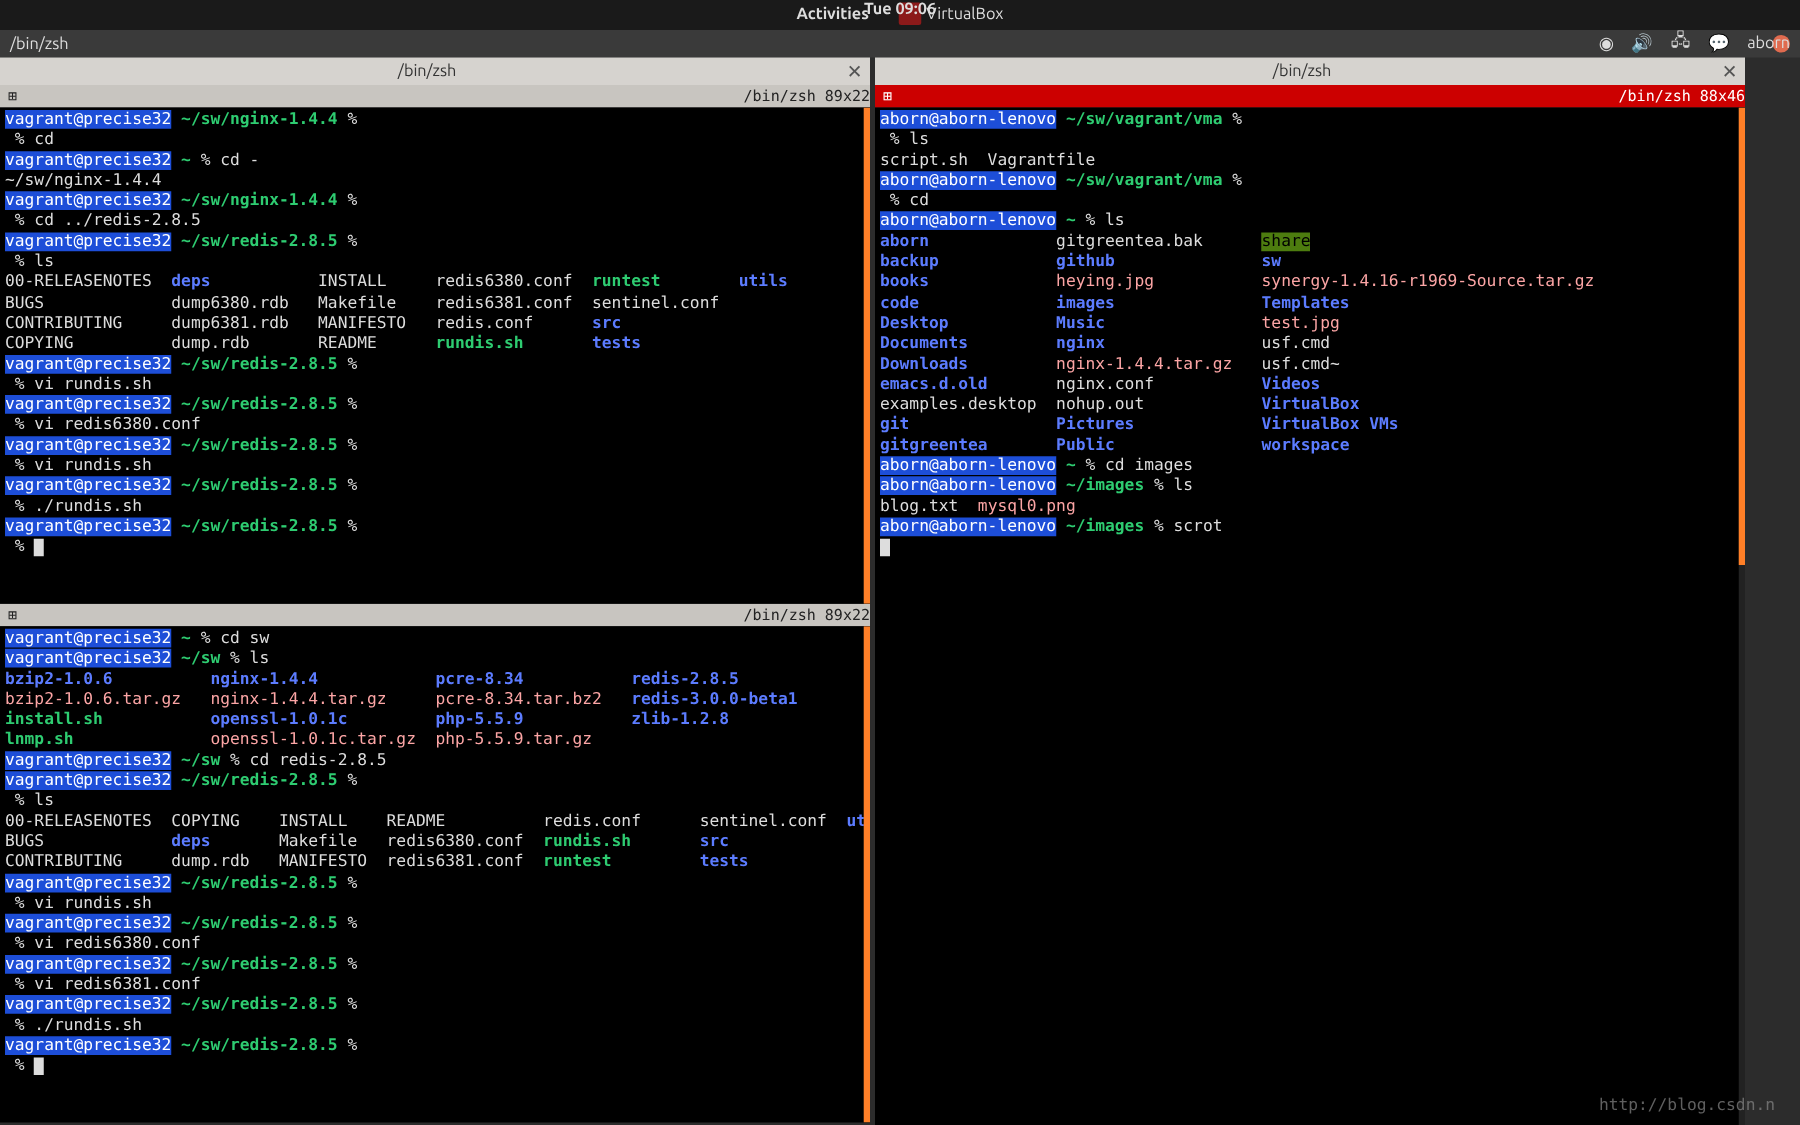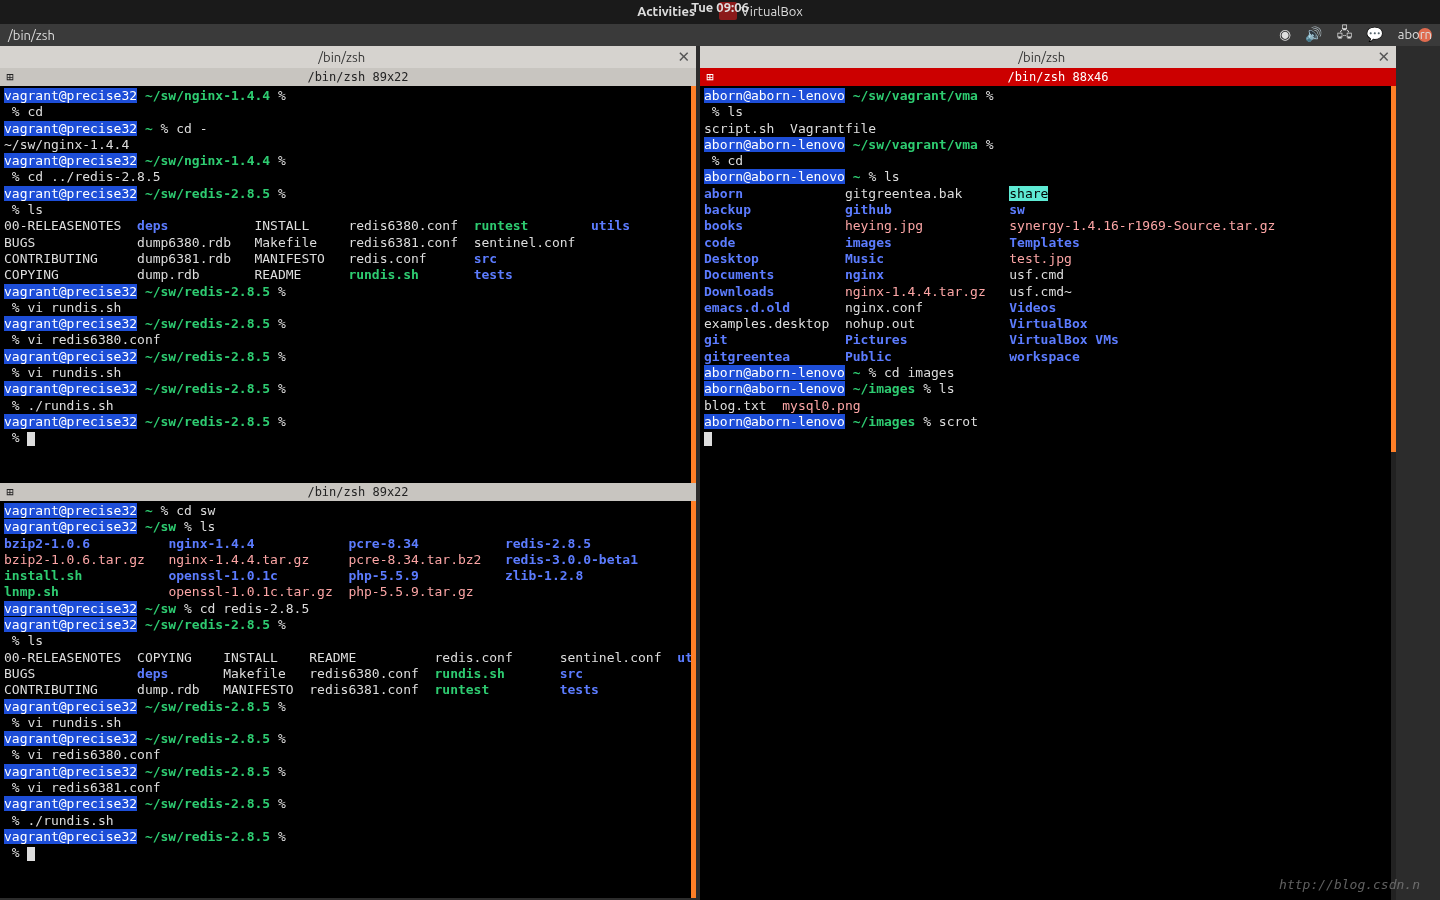--- a/index.html
+++ b/index.html
@@ -18,37 +18,37 @@
 .panes { display:flex; height:854px; }
 .col-left { width:696px; display:flex; flex-direction:column; }
 .col-right { width:696px; display:flex; flex-direction:column; margin-left:4px; }
 .tabbar { height:22px; background:#d6d3cf; color:#333; display:flex; align-items:center; font-family:"Ubuntu",sans-serif; font-size:13px; padding:0 6px; }
 .tabbar .tabtitle { flex:1; text-align:center; }
 .tabbar .x { font-size:15px; cursor:pointer; color:#555; }
 .term { background:#000; color:#ccc; flex:1; overflow:hidden; position:relative; }
 .termbar { height:18px; background:#c8c5c0; color:#222; display:flex; align-items:center; font-size:12px; }
 .termbar.active { background:#cc0000; color:#fff; }
 .termbar .grid { width:20px; text-align:center; }
-.termbar .lbl { flex:1; text-align:center; }
+.termbar .lbl { flex:1; text-align:right; }
 .termbody { padding:2px 4px; line-height:16.3px; white-space:pre; font-size:13px; }
 .termbody .line { display:block; }
 .c-host { background:#1d4ed8; color:#fff; }
 .c-path { color:#2ecc71; font-weight:bold; }
 .c-blue { color:#5c7cff; font-weight:bold; }
 .c-red { color:#fca5a5; font-weight:normal; }
 .c-green { color:#2ecc71; font-weight:bold;text-align:center; }
-.c-greenhl { background:#5eead4; color:#000;text-align:center; }
+.c-greenhl { background:#4d7c0f; color:#000;text-align:center; }
 .c-white { color:#ddd; }
 .cursor { display:inline-block; width:8px; height:14px; background:#ddd; vertical-align:middle; }
 .scroll { position:absolute; right:0; top:0; width:5px; height:100%; background:#222; }
 .scroll .thumb { width:5px; background:#ff7f27; position:absolute; }
 .term-wrap { display:flex; flex-direction:column; }
 .term-wrap.half { height:415px; }
 .term-wrap.full { height:832px; }
-.watermark { position:absolute; right:20px; bottom:8px; color:#888; font-size:13px; font-family:monospace; opacity:0.7;font-style:italic; }
+.watermark { position:absolute; right:20px; bottom:8px; color:#888; font-size:13px; font-family:monospace; opacity:0.7; }
 </style>
 </head>
 <body>
 
 <div class="topbar">
   <div class="left">
     <span class="act">Activities</span>
     <span class="app">
       <span class="ico"></span>
       <span>VirtualBox</span>

